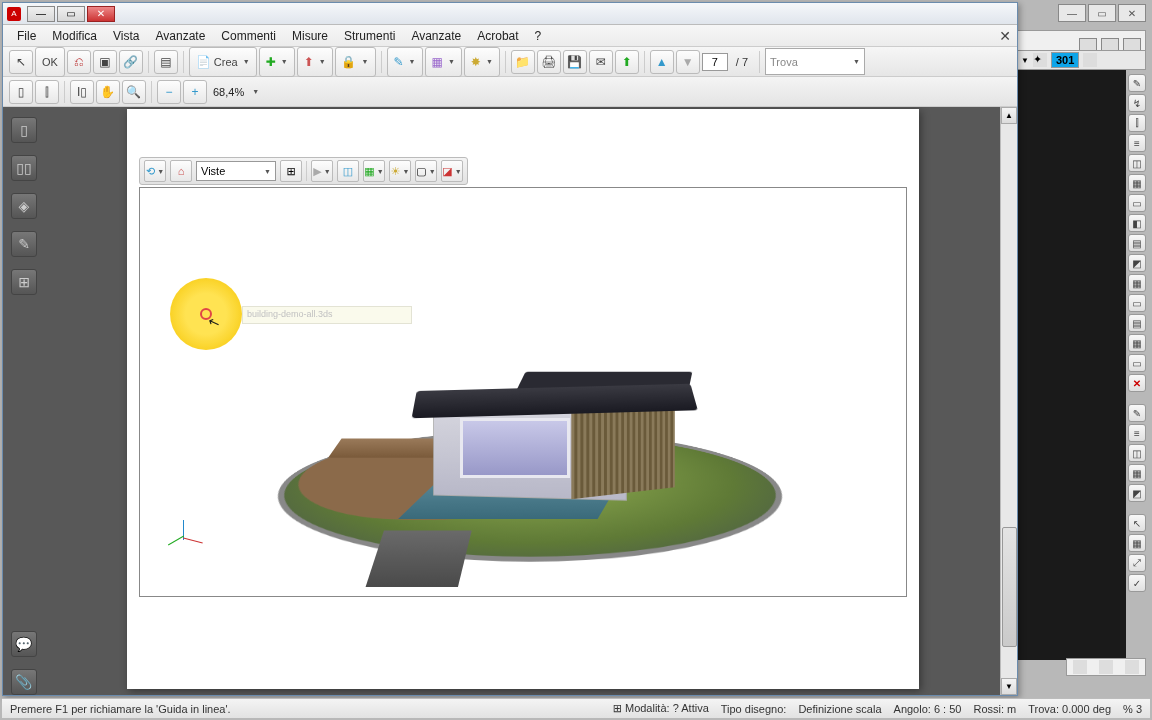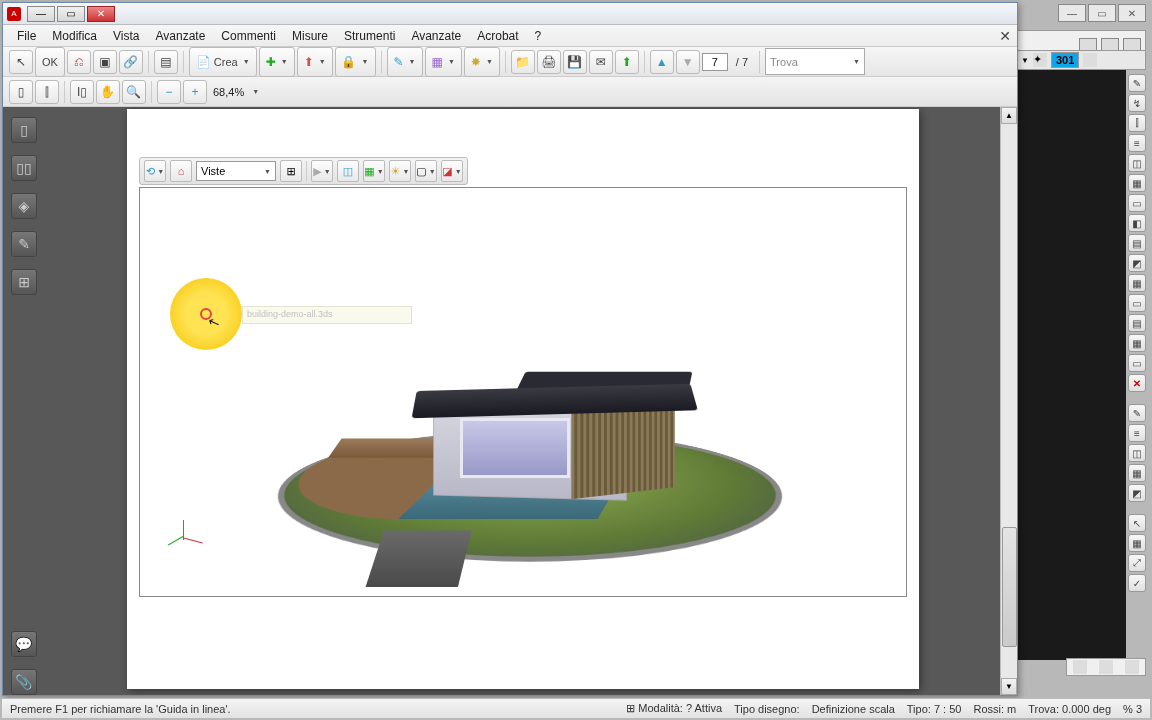--- a/index.html
+++ b/index.html
@@ -302,22 +302,22 @@
   <span class="seg">
     <span>⊞ </span>
     <span>Modalità:</span>
     <span>? Attiva</span>
   </span>
   <span class="seg">
     <span>Tipo disegno:</span>
   </span>
   <span class="seg">Definizione scala</span>
   <span class="seg">
-    <span>Tipo:</span>
-    <span>7 : 50</span>
+    <span>Angolo:</span>
+    <span>6 : 50</span>
   </span>
   <span class="seg">
     <span>Rossi:</span>
     <span>m</span>
   </span>
   <span class="seg">
     <span>Trova:</span>
     <span>0.000</span>
     <span>deg</span>
   </span>

